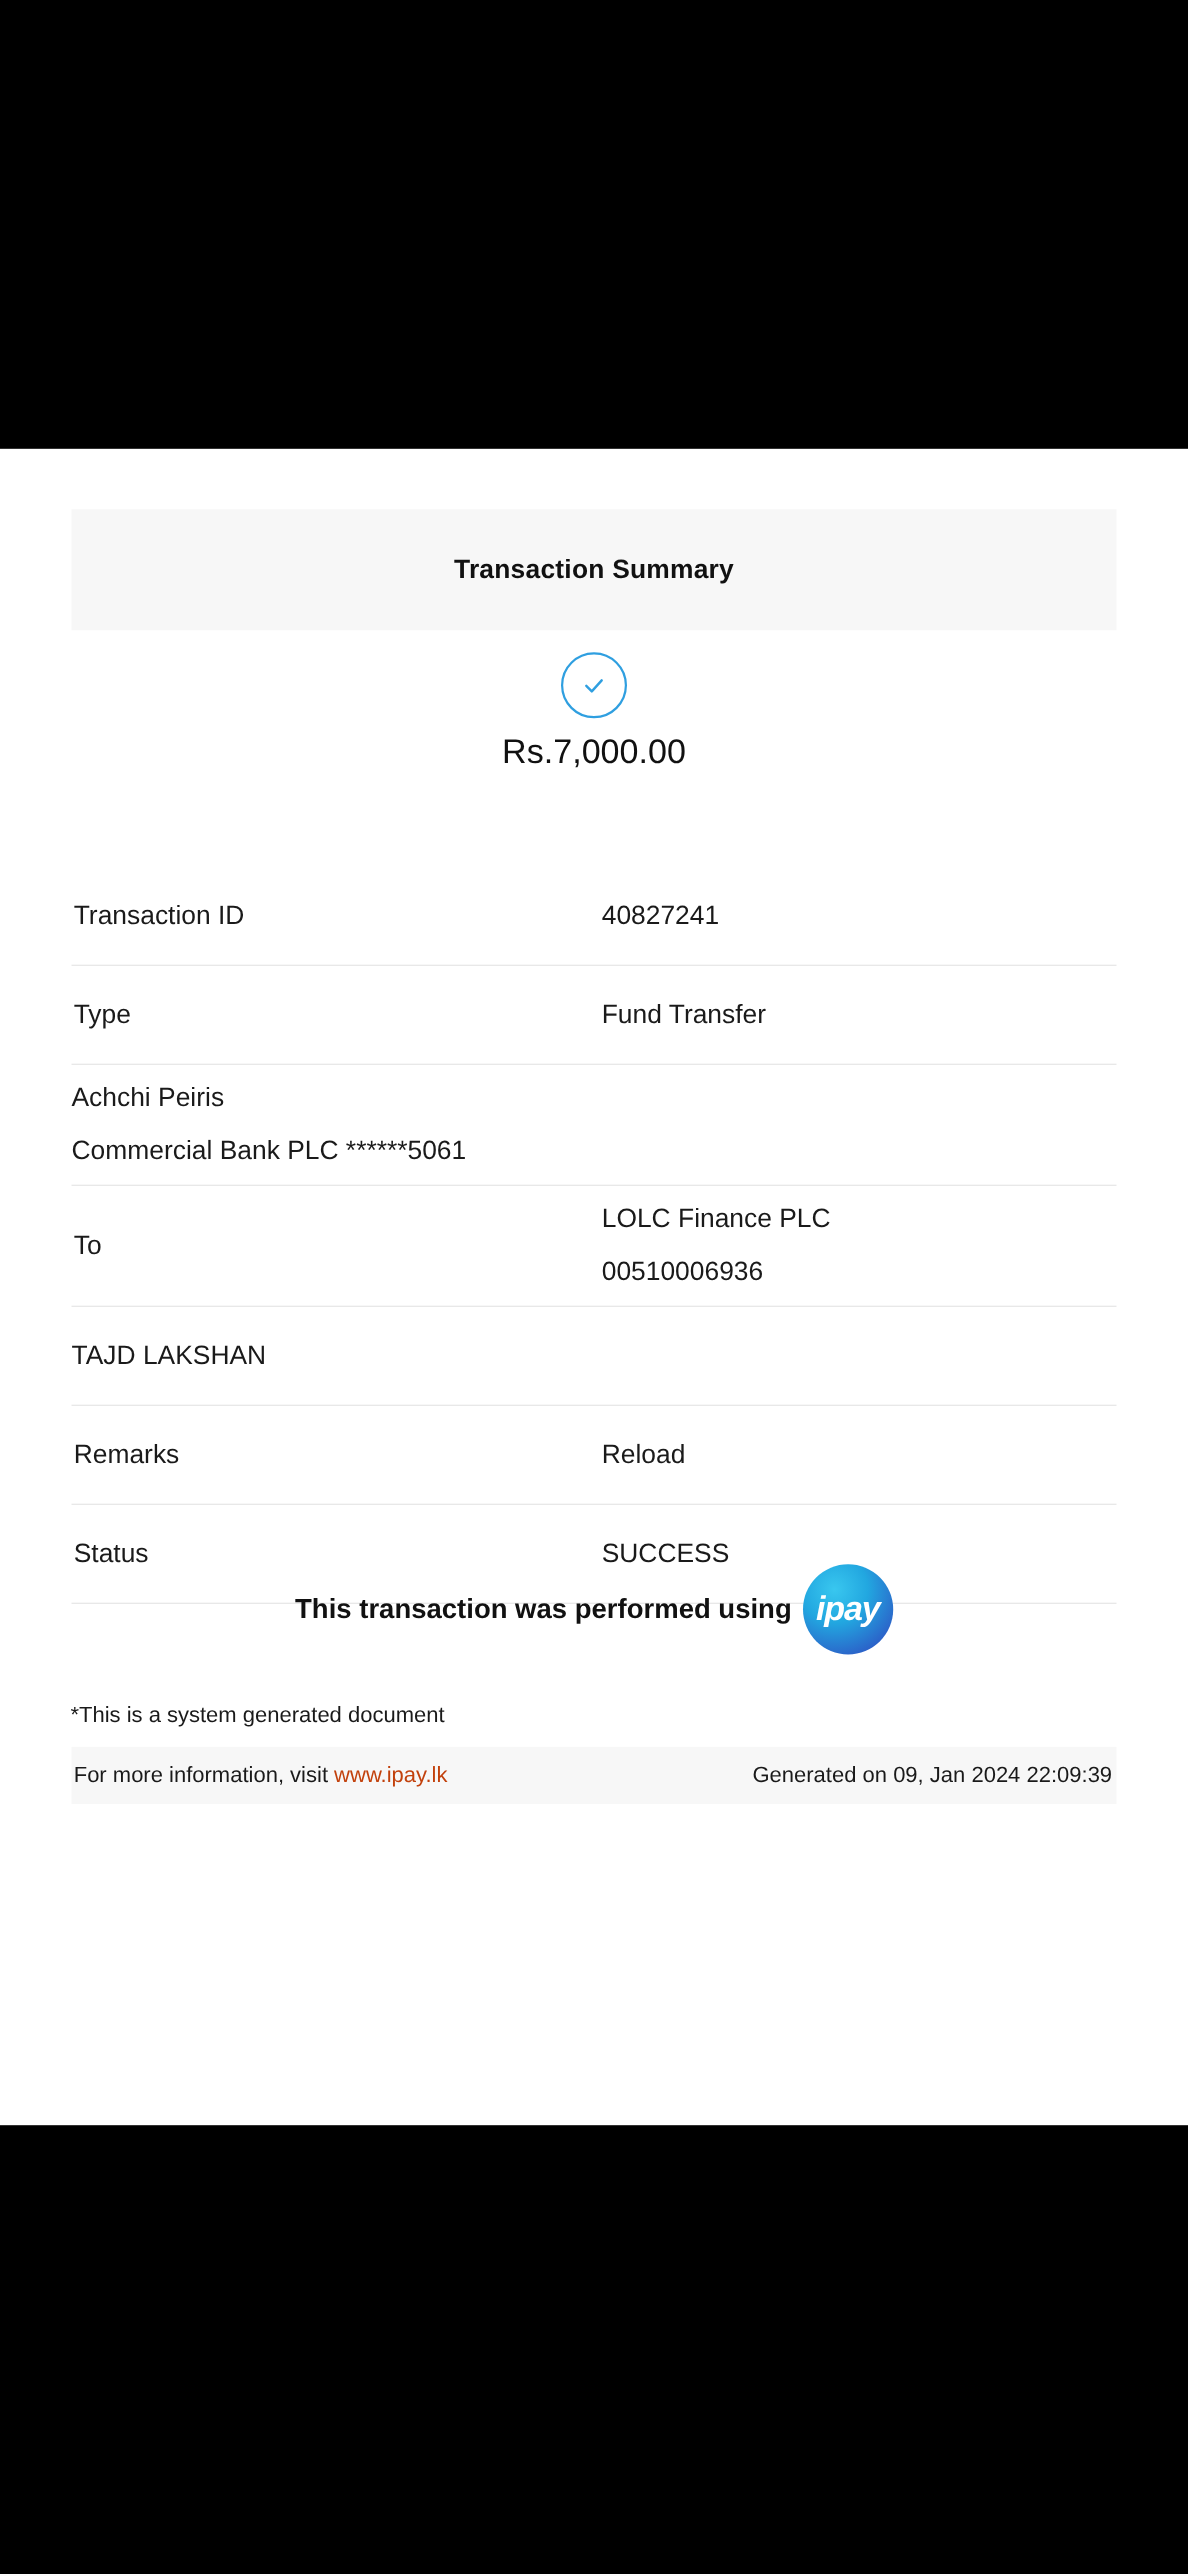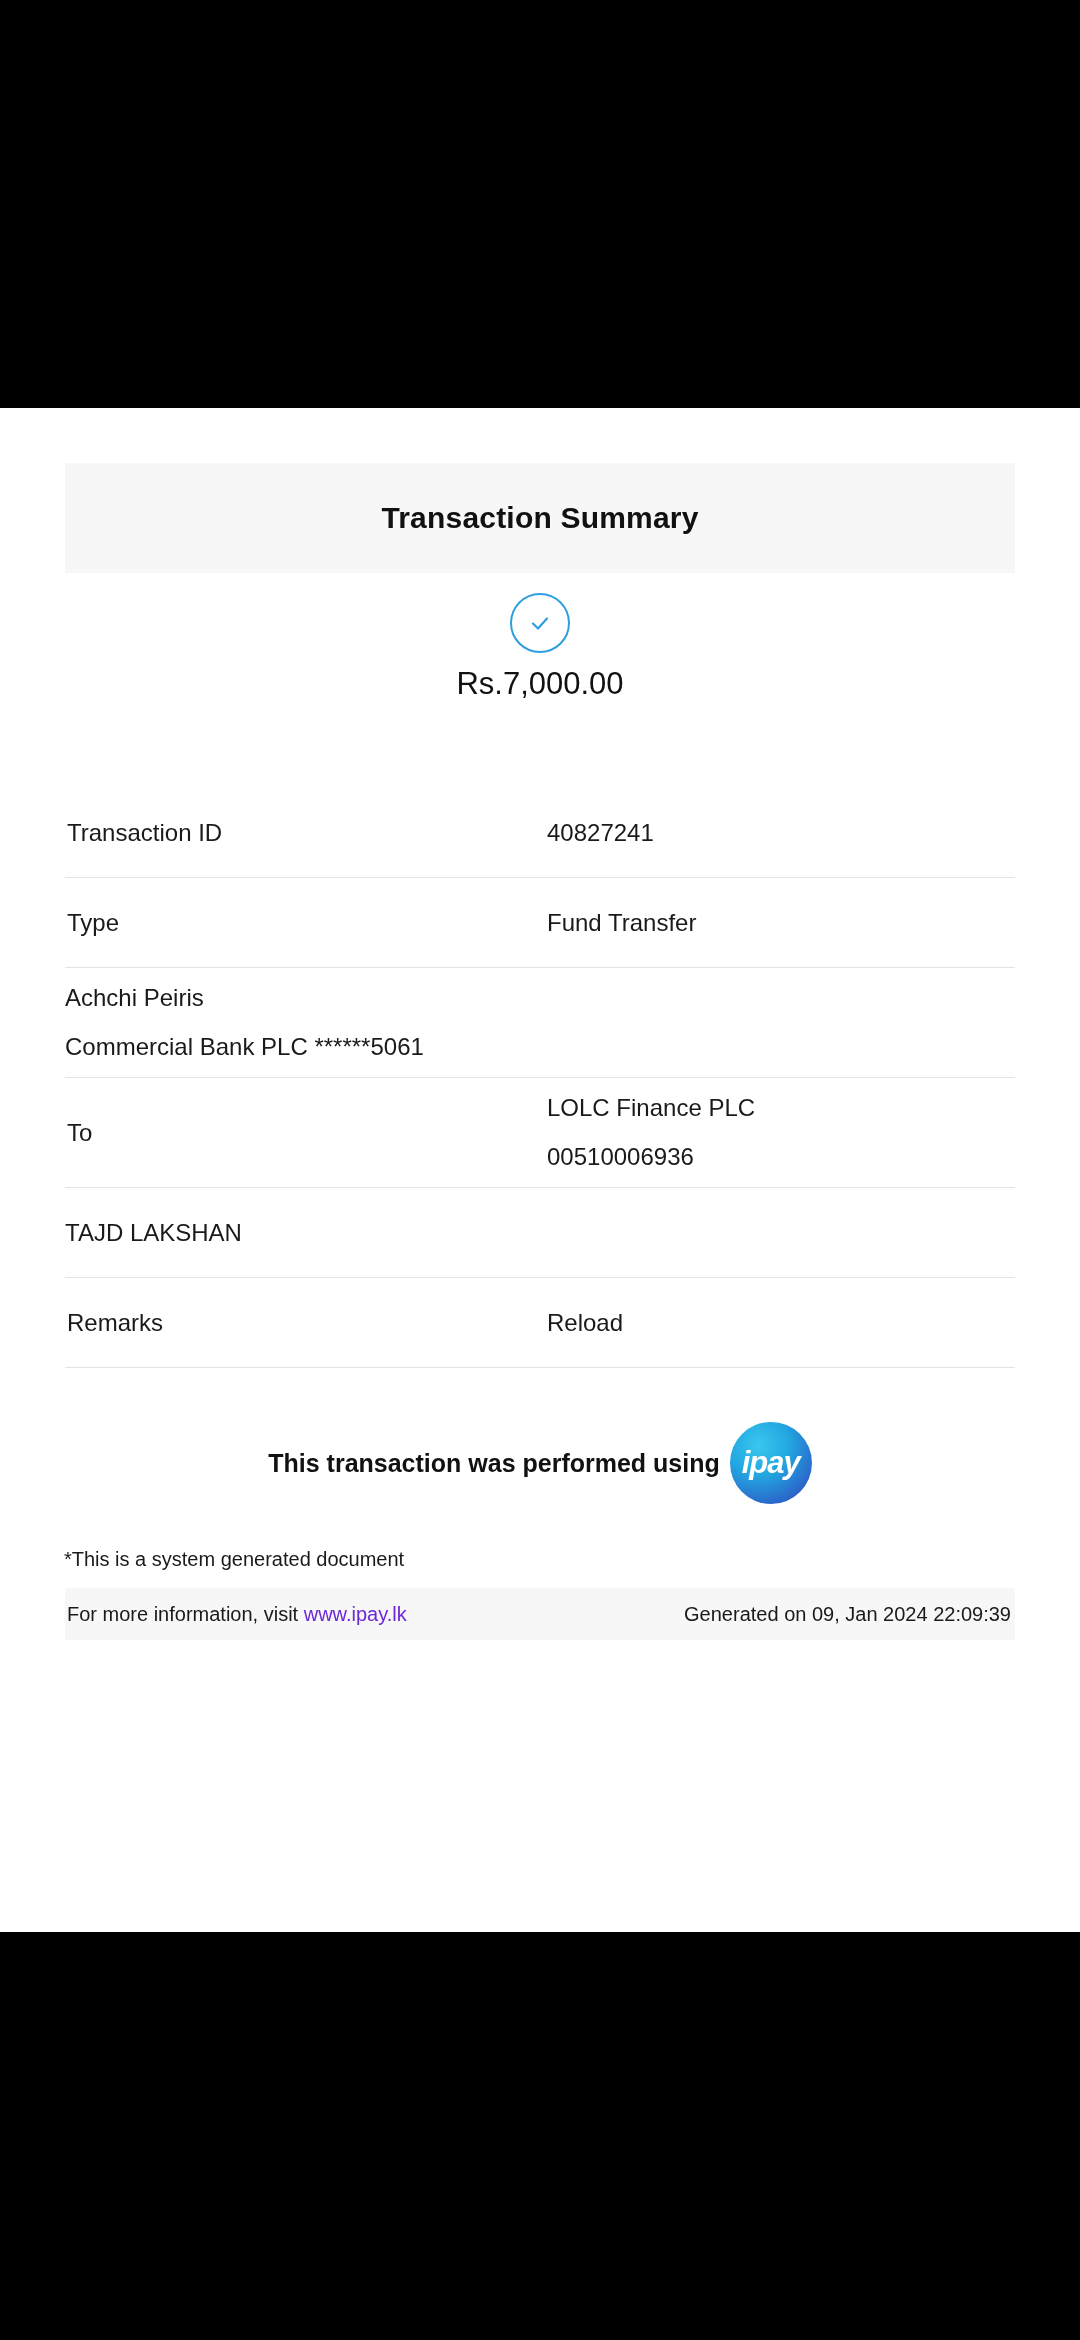--- a/index.html
+++ b/index.html
@@ -46,21 +46,21 @@
     left: 65px;
     top: 55px;
     width: 950px;
     height: 110px;
     background: #f7f7f7;
     display: flex;
     align-items: center;
     justify-content: center;
   }
   .summary-header .title {
-    font-size: 30px;
+    font-size: 24px;
     font-weight: bold;
     color: #111111;
     letter-spacing: 0.2px;
   }
 
   
   .check-wrap {
     position: absolute;
     left: 0;
     top: 185px;
@@ -180,21 +180,21 @@
     align-items: center;
     justify-content: space-between;
     box-sizing: border-box;
     padding: 0 2px;
   }
   .footer .left {
     font-size: 20px;
     color: #1a1a1a;
   }
   .footer .left a {
-    color: #6d28d9;
+    color: #c2410c;
     text-decoration: none;
   }
   .footer .right {
     font-size: 20px;
     color: #1a1a1a;
     padding-right: 2px;
   }
 </style>
 </head>
 <body>
@@ -256,20 +256,26 @@
           </div>
         </div>
 
         <div class="row">
           <div class="label">Remarks</div>
           <div class="value">
             <span class="line1">Reload</span>
           </div>
         </div>
 
+        <div class="row last">
+          <div class="label">Status</div>
+          <div class="value">
+            <span class="line1">SUCCESS</span>
+          </div>
+        </div>
 
       </div>
 
       <div class="performed">
         <div class="txt">This transaction was performed using</div>
         <div class="ipay-logo">
           <span class="mark">ipay</span>
         </div>
       </div>
 

